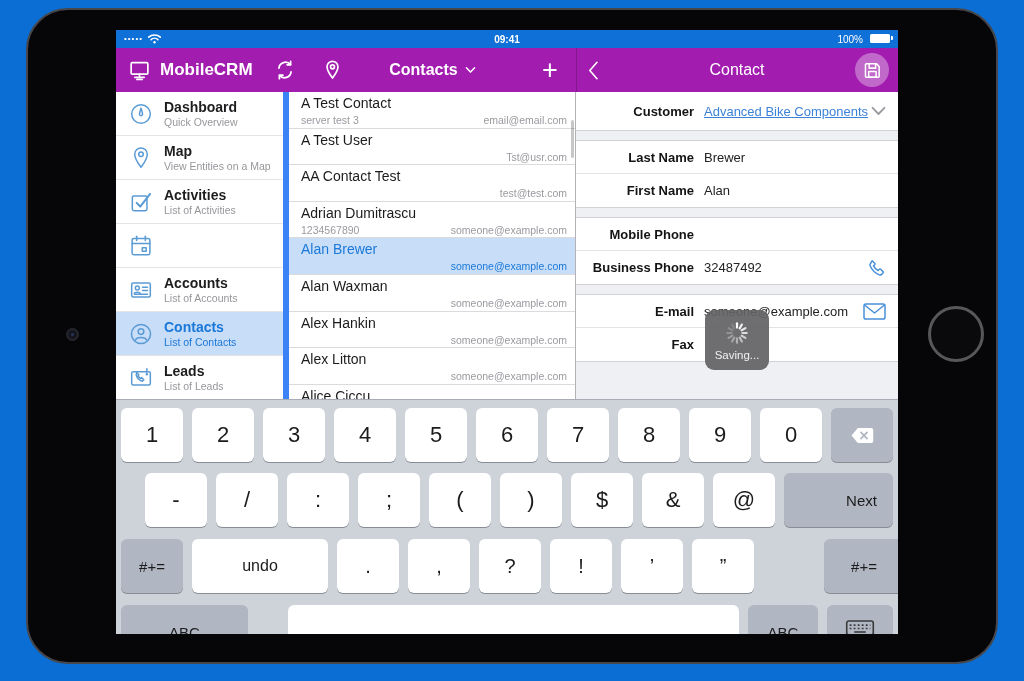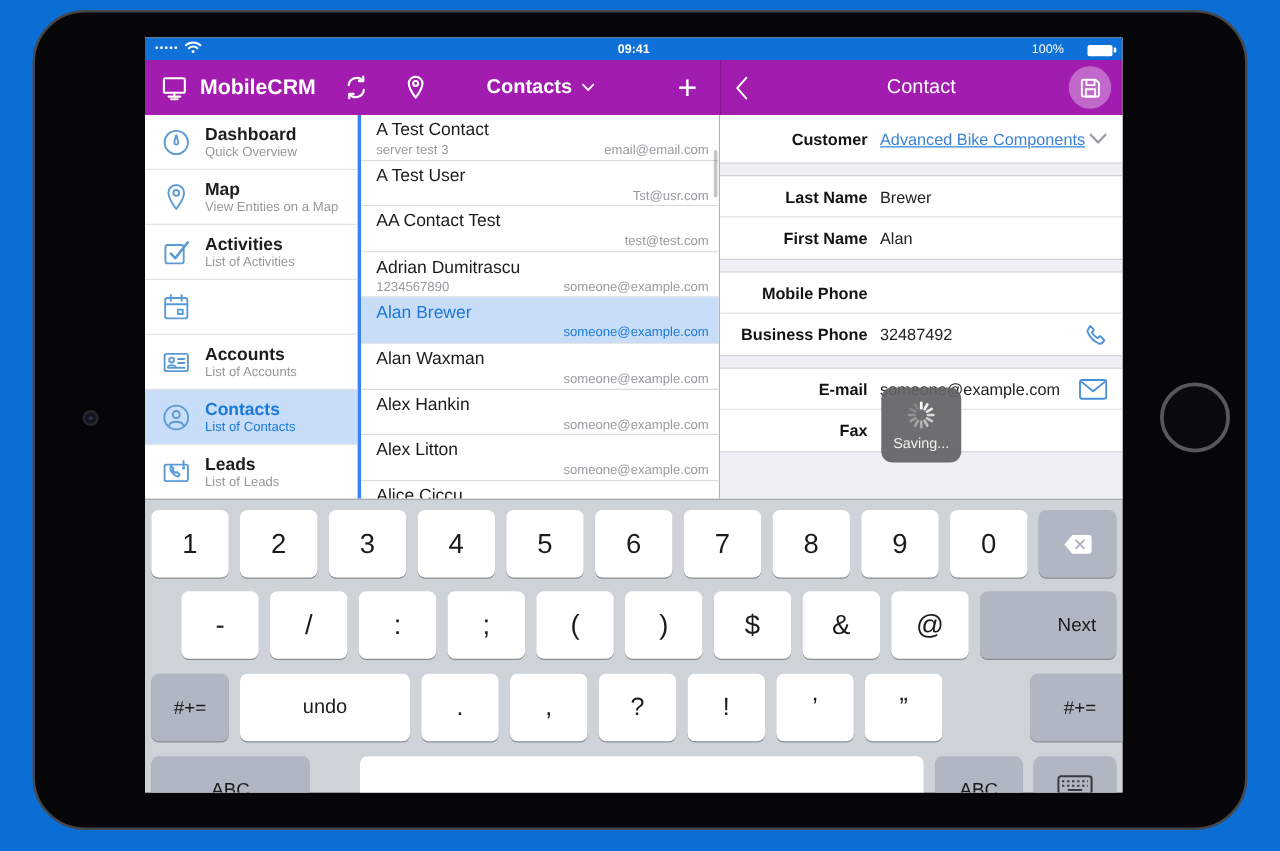--- a/index.html
+++ b/index.html
@@ -29,42 +29,42 @@
     background:#fff; overflow:hidden;
   }
   
   .statusbar {
     height:18px; background:#0f70d7; color:#fff; position:relative;
     display:flex; align-items:center; padding:0 8px; font-size:10px;
   }
   .sb-left { display:flex; align-items:center; gap:4px; }
   .sb-dots { font-size:8px; letter-spacing:1px; line-height:10px; }
   .sb-time { position:absolute; left:0; right:0; text-align:center; font-size:10px; font-weight:bold; }
-  .sb-right { position:absolute; right:8px; display:flex; align-items:flex-end; gap:19px; }
+  .sb-right { position:absolute; right:8px; display:flex; align-items:flex-start; gap:7px; }
   .batt { width:20px; height:9px; background:#fff; border-radius:1.5px; position:relative; }
   .batt::after { content:""; position:absolute; right:-3px; top:2.5px; width:2px; height:4px; background:#fff; border-radius:0 1px 1px 0; }
   
   .navbar { height:44px; background:#a21caf; position:relative; color:#fff; }
   .nv { position:absolute; display:flex; align-items:center; height:44px; }
   .nav-monitor { left:12px; }
   .nav-apptitle { left:44px; font-size:17px; font-weight:bold; }
   .nav-sync { left:158px; }
   .nav-pin { left:206px; }
   .nav-contacts { left:173px; width:287px; justify-content:center; gap:7px; font-size:16px; font-weight:bold; }
   .nav-plus { left:426px; font-size:27px; font-weight:200; }
   .nav-vline { position:absolute; left:460px; top:0; width:1px; height:44px; background:rgba(0,0,0,0.18); }
   .nav-back { left:471px; }
   .nav-contacttitle { left:460px; width:322px; justify-content:center; font-size:16px; font-weight:normal; }
   .nav-save {
     position:absolute; right:9px; top:5px; width:34px; height:34px; border-radius:50%;
     background:rgba(255,255,255,0.34); display:flex; align-items:center; justify-content:center;
   }
   
   .content { display:flex; height:307px; background:#fff; }
-  .sidebar { width:173px; border-right:3px solid #3b82f6; overflow:hidden; }
+  .sidebar { width:173px; border-right:6px solid #3b82f6; overflow:hidden; }
   .side-item { height:44px; display:flex; align-items:center; padding-left:11px; gap:10px; border-bottom:1px solid #e4e4e7; background:#fff; }
   .side-item.selected { background:#c8ddf7; }
   .side-icon { width:27px; height:27px; color:#5b9bd5; flex:none; display:flex; align-items:center; justify-content:center; }
   .side-title { font-size:14px; font-weight:bold; color:#1d1d1f; line-height:16px; }
   .side-sub { font-size:10.5px; color:#97979c; line-height:12px; margin-top:1px; }
   .side-item.selected .side-title, .side-item.selected .side-sub { color:#1a78d8; }
   
   .clist { width:287px; border-right:1px solid #b3b3b7; overflow:hidden; position:relative; }
   .lrow { height:36.6px; padding:3px 8px 0 12px; border-bottom:1px solid #dbdbde; background:#fff; }
   .lrow.selected { background:#c8def8; }

